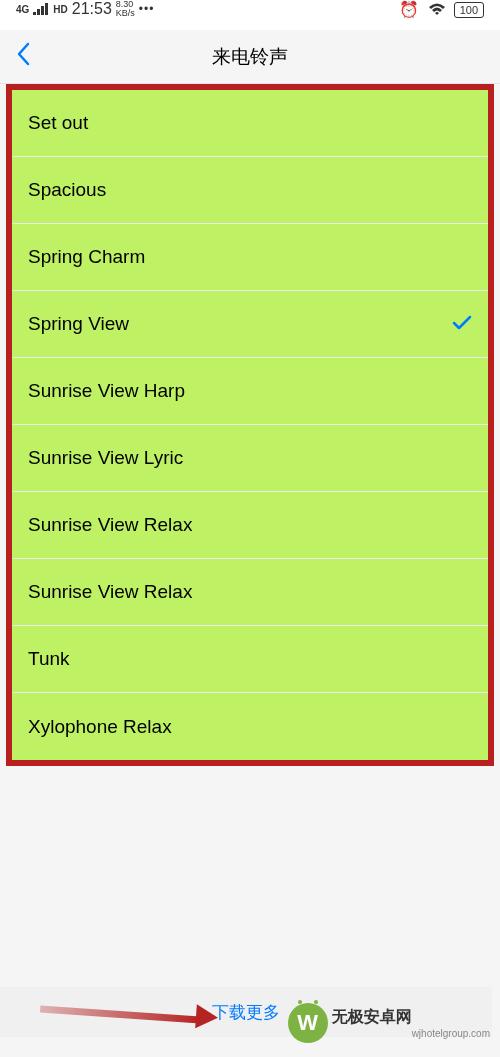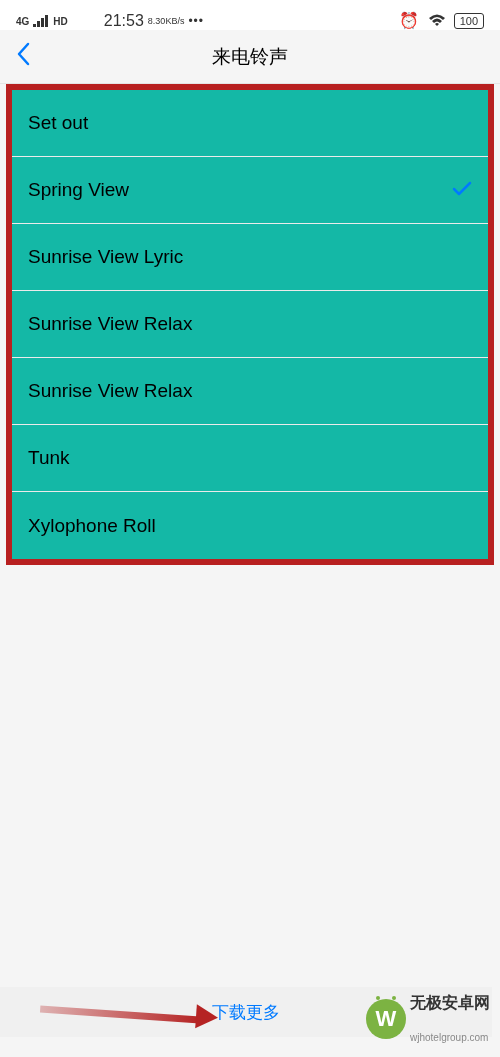--- a/index.html
+++ b/index.html
@@ -12,21 +12,21 @@
       height: 1057px;
       font-family: -apple-system, BlinkMacSystemFont, "Helvetica Neue", Arial, sans-serif;
       background: #f5f5f5;
       overflow: hidden;
       position: relative;
     }
     .status-bar {
       height: 30px;
       display: flex;
       justify-content: space-between;
-      align-items: flex-end;
+      align-items: flex-start;
       padding: 0 16px;
       font-size: 14px;
       color: #333;
       background: #fff;
     }
     .status-left {
       display: flex;
       align-items: center;
       gap: 4px;
     }
@@ -35,25 +35,24 @@
       align-items: center;
       gap: 8px;
     }
     .signal-text {
       font-size: 10px;
       font-weight: bold;
     }
     .time-text {
       font-size: 16px;
       font-weight: 500;
-      margin-left: 32px;
     }
     .speed-wrap {
       display: flex;
-      flex-direction: row;
+      flex-direction: column;
       font-size: 9px;
       line-height: 1;
     }
     .dots {
       font-size: 12px;
       letter-spacing: 1px;
     }
     .battery-box {
       border: 1px solid #333;
       border-radius: 3px;
@@ -77,21 +76,21 @@
       font-weight: 300;
     }
     .nav-title {
       width: 100%;
       text-align: center;
       font-size: 19px;
       font-weight: 500;
       color: #000;
     }
     .list-container {
-      background: #14b8a6;
+      background: #bef264;
       margin: 0 6px;
       border: 6px solid #b82020;
     }
     .list-item {
       height: 67px;
       display: flex;
       align-items: center;
       justify-content: space-between;
       padding: 0 16px;
       border-bottom: 1px solid #ebebeb;
@@ -175,21 +174,20 @@
       position: absolute;
       width: 4px;
       height: 4px;
       background: #7cb342;
       border-radius: 50%;
     }
     .wm-logo::before { top: -3px; left: 10px; }
     .wm-logo::after { top: -3px; right: 10px; }
     .wm-text {
       display: flex;
-      flex-direction: column;
       line-height: 1.1;
     }
     .wm-title {
       font-size: 16px;
       font-weight: bold;
       color: #333;
     }
     .wm-sub {
       font-size: 10px;
       color: #888;
@@ -234,39 +232,48 @@
       </svg>
   </span>
   <div class="nav-title">来电铃声</div>
 </div>
 
 <div class="list-container" id="ringtone-list">
     <div class="list-item">
       <span>Set out</span>
     </div>
     <div class="list-item">
+      <span>Spacious</span>
+    </div>
+    <div class="list-item">
+      <span>Spring Charm</span>
+    </div>
+    <div class="list-item">
       <span>Spring View</span>
       <span class="check-mark"><svg width="20" height="16" viewBox="0 0 20 16">
           <path d="M2 8 L7 13 L18 2" stroke="#007aff" stroke-width="2.5" fill="none" stroke-linecap="round" stroke-linejoin="round"></path>
         </svg></span>
     </div>
     <div class="list-item">
+      <span>Sunrise View Harp</span>
+    </div>
+    <div class="list-item">
       <span>Sunrise View Lyric</span>
     </div>
     <div class="list-item">
       <span>Sunrise View Relax</span>
     </div>
     <div class="list-item">
       <span>Sunrise View Relax</span>
     </div>
     <div class="list-item">
       <span>Tunk</span>
     </div>
     <div class="list-item">
-      <span>Xylophone Roll</span>
+      <span>Xylophone Relax</span>
     </div>
   </div>
 
 <div class="footer-bar">
   <span class="download-link">下载更多</span>
 </div>
 
 <div class="arrow-annotation">
   <div class="arrow-line"></div>
   <div class="arrow-head"></div>

